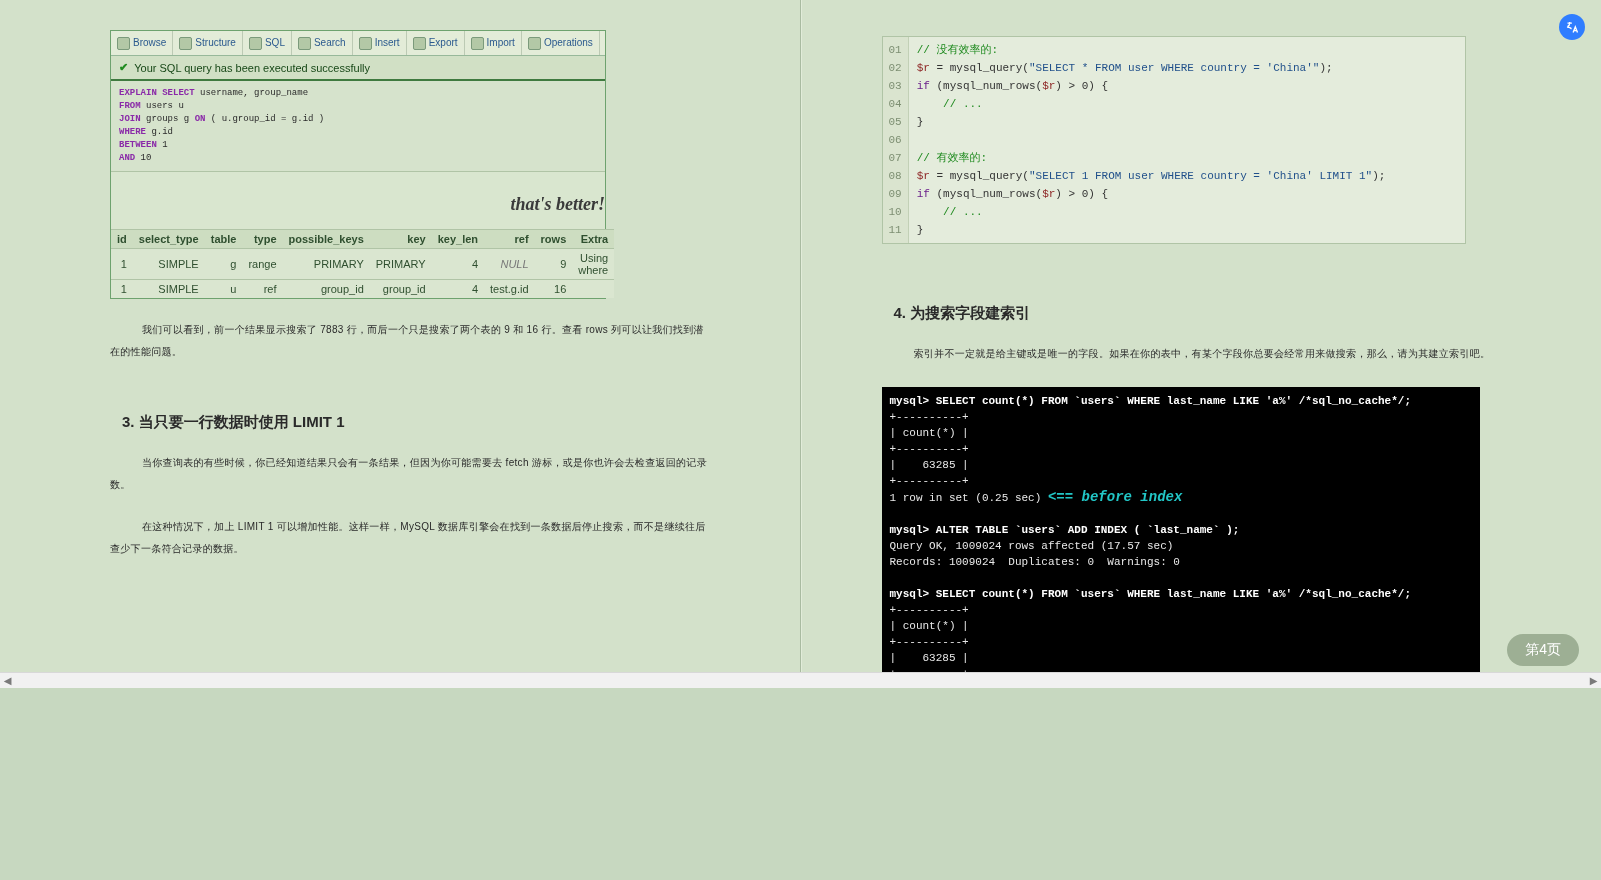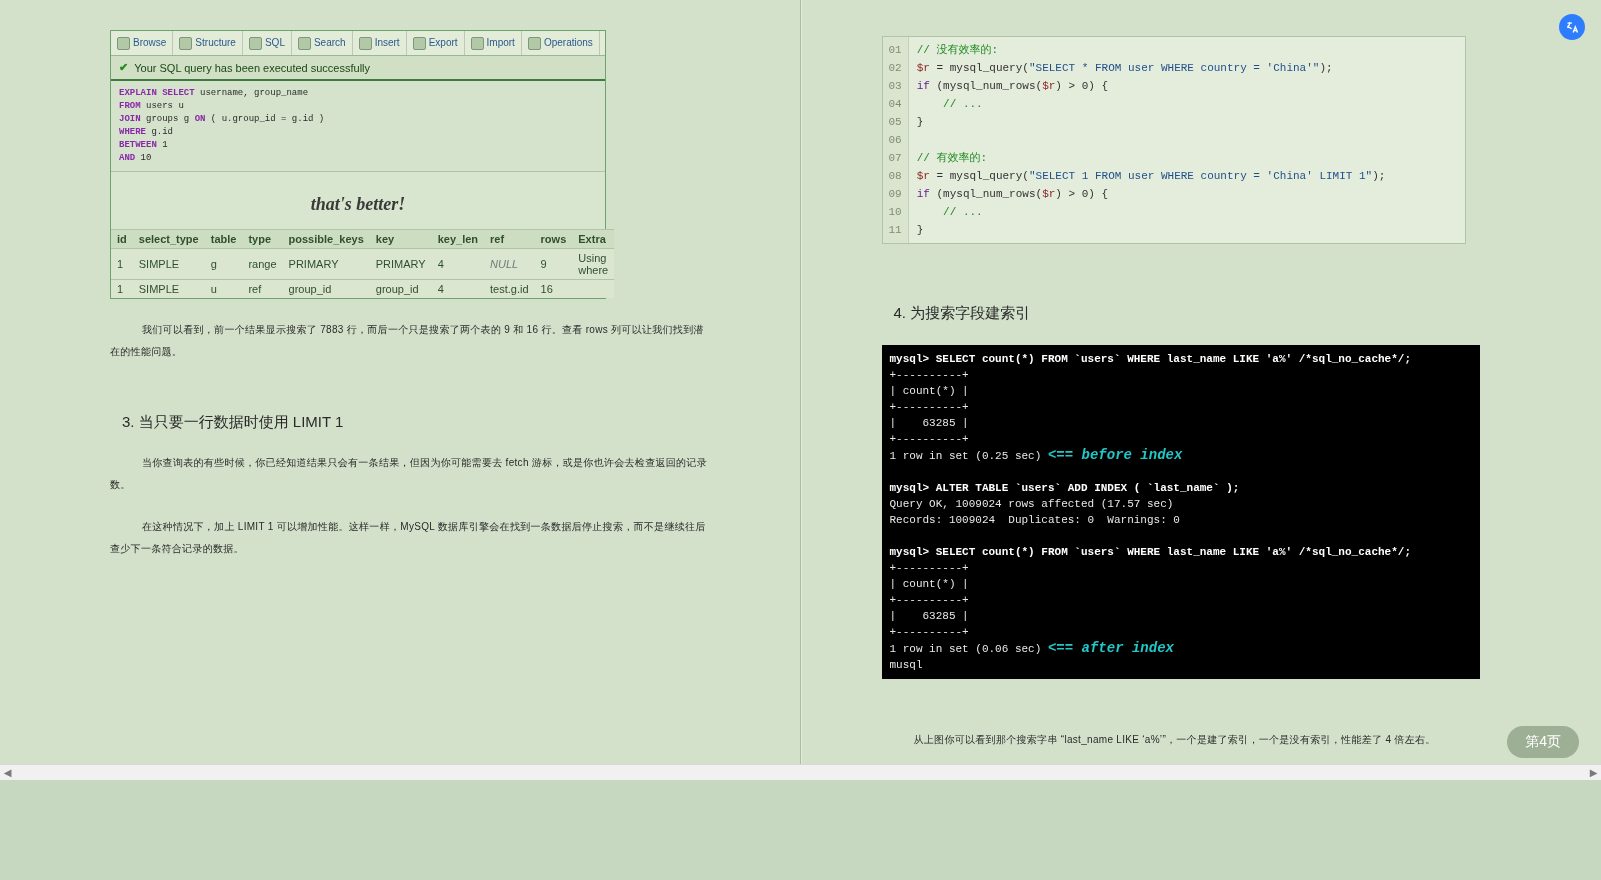--- a/index.html
+++ b/index.html
@@ -1,39 +1,39 @@
 <!DOCTYPE html>
 <html><head>
 <meta charset="utf-8">
 <style>
   html,body{margin:0;padding:0;font-family:"Microsoft YaHei","SimSun",sans-serif;background:#c7d8c0;overflow:hidden}
-  .viewport{width:1601px;height:780px;position:relative;background:#fca5a5}
+  .viewport{width:1601px;height:688px;position:relative;background:#fca5a5}
   .spread{position:absolute;left:0;top:0;right:0;bottom:0;display:flex}
   .page{flex:1;background:#d3e1ca;position:relative;color:#2a2a2a}
   .page.left{border-right:1px solid #a9bba1}
   .page.right{border-left:1px solid #e1ecd9}
   .page-inner{padding:30px 90px 30px 110px}
   
   .pma{border:1px solid #6ea26e;background:#d9e6cf;width:494px;font-size:11px;color:#1e3b1e}
   .pma-tabs{display:flex;background:#e3ecd8;border-bottom:1px solid #97b89a;font:10px/18px Arial,sans-serif}
   .pma-tab{display:flex;align-items:center;gap:3px;padding:3px 6px;border-right:1px solid #bccab4;color:#2b5a8e;white-space:nowrap}
   .pma-ico{width:11px;height:11px;display:inline-block;background:#b3c8a6;border:1px solid #7b9a7b;border-radius:2px}
   .pma-msg{display:flex;align-items:center;gap:6px;background:#d1e0c5;padding:5px 8px;border-bottom:2px solid #3f7a3f;color:#184818;font:11px Arial}
   .pma-msg .chk{color:#218c21;font-weight:bold}
   .pma-code{padding:6px 8px;background:#d6e3cc;font:9px/13px "Courier New",monospace;color:#2b2b2b;border-bottom:1px solid #b0c4a6;white-space:pre}
   .pma-code .kw{color:#8a2aa8;font-weight:bold}
-  .thats{text-align:center;font:italic bold 18px Georgia,serif;color:#3a3a3a;padding:22px 0 14px}
+  .thats{text-align:right;font:italic bold 18px Georgia,serif;color:#3a3a3a;padding:22px 0 14px}
   .opt{color:#2b5a8e;font:11px Arial;padding:3px 8px}
   .expl{width:100%;border-collapse:collapse;font:11px Arial;color:#2f4f2f}
-  .expl th,.expl td{padding:3px 6px;border-top:1px solid #b0c4a6;text-align:left}
+  .expl th,.expl td{padding:3px 6px;border-top:1px solid #b0c4a6;text-align:right}
   .expl thead th{background:#cdddc1;font-weight:bold}
   .expl tbody td{background:#dae6d0}
   
   .para{font-size:10px;line-height:22px;margin:20px 0;text-indent:32px;letter-spacing:0.3px}
-  .h3{font-size:15px;font-weight:normal;margin:50px 0 0 12px}
+  .h3{font-size:15px;font-weight:bold;margin:50px 0 0 12px}
   
   .codebox{display:flex;border:1px solid #b0c4a6;background:#e4ecdc;font:11px/18px "Courier New",monospace;margin-top:6px;width:582px}
   .codebox .ln{background:#dae4cf;color:#7d8f72;padding:4px 6px;text-align:center;border-right:1px solid #c2d0b6;user-select:none;white-space:pre}
   .codebox .src{padding:4px 8px;white-space:pre;color:#333}
   .codebox .cc{color:#1f8a1f}
   .codebox .vv{color:#8a1f1f}
   .codebox .ss{color:#1f4f8a}
   .codebox .kk{color:#6a1f8a}
   
   .term{background:#000;color:#e8e8e8;font:11px/16px "Courier New",monospace;padding:6px 8px;white-space:pre;width:582px;margin-top:22px;overflow:hidden}
@@ -178,20 +178,21 @@
 <span>}</span>
 
 <span class="cc">// 有效率的:</span>
 <span class="vv">$r</span><span> = mysql_query(</span><span class="ss">"SELECT 1 FROM user WHERE country = 'China' LIMIT 1"</span><span>);</span>
 <span class="kk">if</span><span> (mysql_num_rows(</span><span class="vv">$r</span><span>) &gt; 0) {</span>
 <span class="cc">    // ...</span>
 <span>}</span></div>
         </div>
 
         <div class="h3" style="margin-top:60px">4. 为搜索字段建索引</div>
+        <div class="para">索引并不一定就是给主键或是唯一的字段。如果在你的表中，有某个字段你总要会经常用来做搜索，那么，请为其建立索引吧。</div>
 
         <div class="term"><span class="w">mysql&gt; SELECT count(*) FROM `users` WHERE last_name LIKE 'a%' /*sql_no_cache*/;</span>
 <span>+----------+</span>
 <span>| count(*) |</span>
 <span>+----------+</span>
 <span>|    63285 |</span>
 <span>+----------+</span>
 <span>1 row in set (0.25 sec) </span><span class="bi">&lt;== before index</span>
 
 <span class="w">mysql&gt; ALTER TABLE `users` ADD INDEX ( `last_name` );</span>

